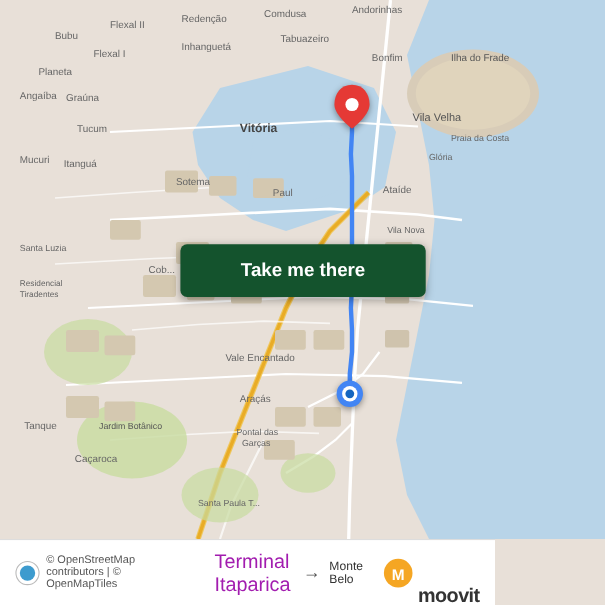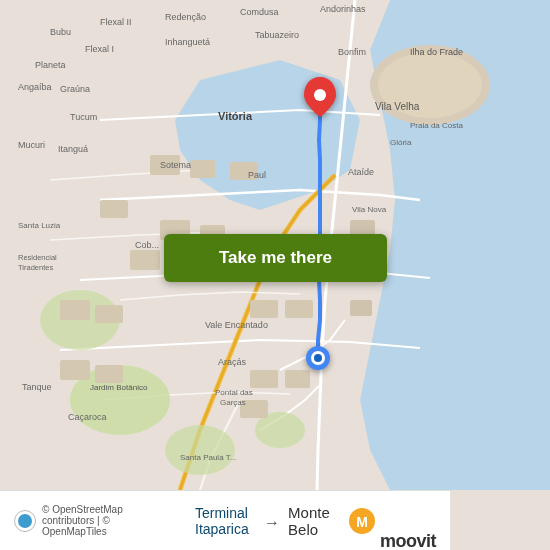--- a/index.html
+++ b/index.html
@@ -25,32 +25,31 @@
       height: 100%;
     }
 
     
     #take-me-there-btn {
       position: absolute;
       top: 222px;
       left: 164px;
       width: 223px;
       height: 48px;
-      background: #4d7c0f;
+      background: #14532d;
       color: #fff;
       border: none;
       border-radius: 6px;
       font-size: 17px;
       font-weight: 600;
       cursor: pointer;
       display: flex;
       align-items: center;
       justify-content: center;
       box-shadow: 0 2px 8px rgba(0,0,0,0.35);
-      margin-top: 12px;
     }
 
     
     #footer {
       width: 450px;
       height: 60px;
       background: #fff;
       display: flex;
       align-items: center;
       padding: 0 14px;
@@ -231,23 +230,23 @@
   
   <button id="take-me-there-btn">Take me there</button>
 </div>
 
 <div id="footer">
   <div id="osm-logo">
     <div id="osm-logo-inner"></div>
   </div>
   <div id="attribution-text">© OpenStreetMap contributors | © OpenMapTiles</div>
   <div id="route-row">
-    <span style="font-size:14px;color:#0c4a6e;font-weight:500;">Terminal Itaparica</span>
+    <span style="font-size:18px;color:#a21caf;font-weight:500;">Terminal Itaparica</span>
     <span style="font-size:16px;color:#555;">→</span>
-    <span style="font-size:15px;color:#333;font-weight:500;">Monte Belo</span>
+    <span style="font-size:11px;color:#333;font-weight:500;">Monte Belo</span>
   </div>
   <div id="moovit-logo">
 
     <svg id="moovit-icon" viewBox="0 0 28 28">
       <circle cx="14" cy="14" r="13" fill="#f5a623"></circle>
       <text x="14" y="20" text-anchor="middle" font-size="14" font-weight="bold" fill="#fff" font-family="Arial">M</text>
     </svg>
     <span style="font-size:18px;font-weight:700;color:#333;letter-spacing:-0.5px;margin-top:42px;">moovit</span>
   </div>
 </div>

